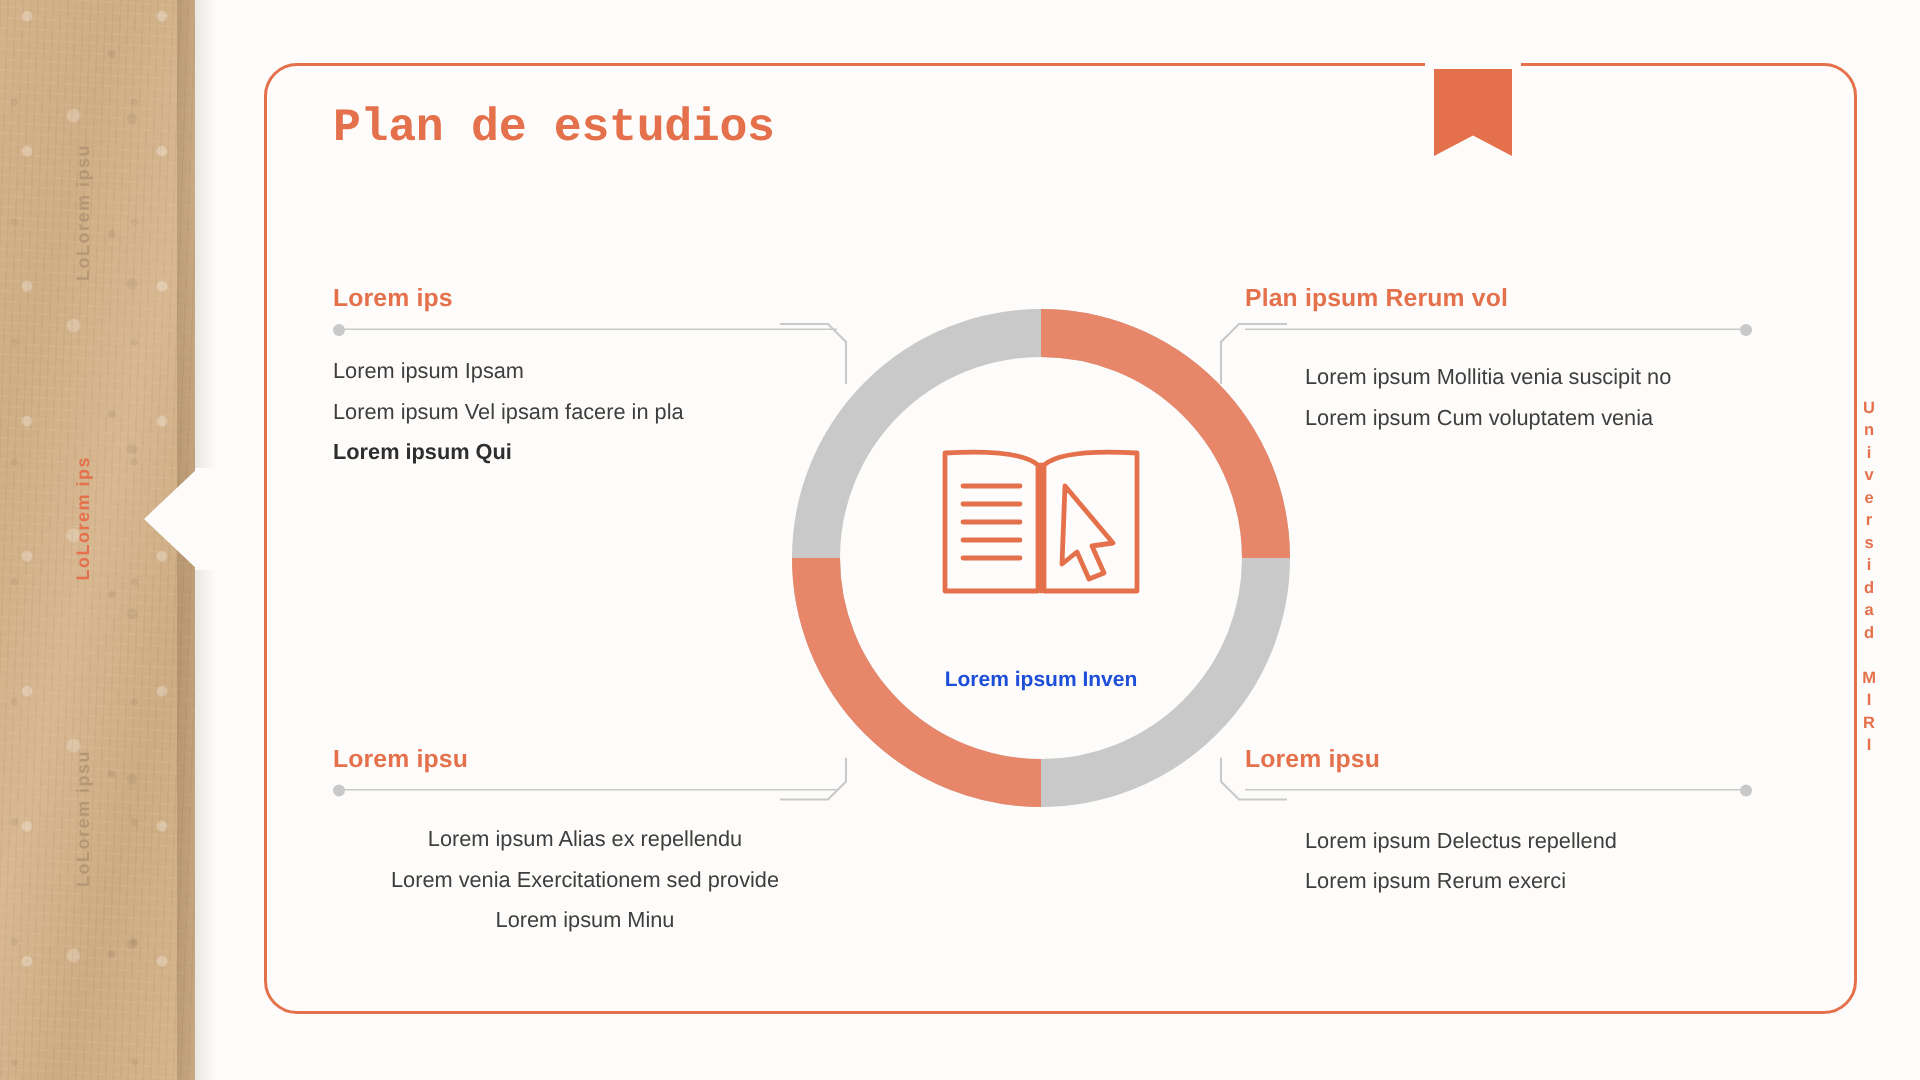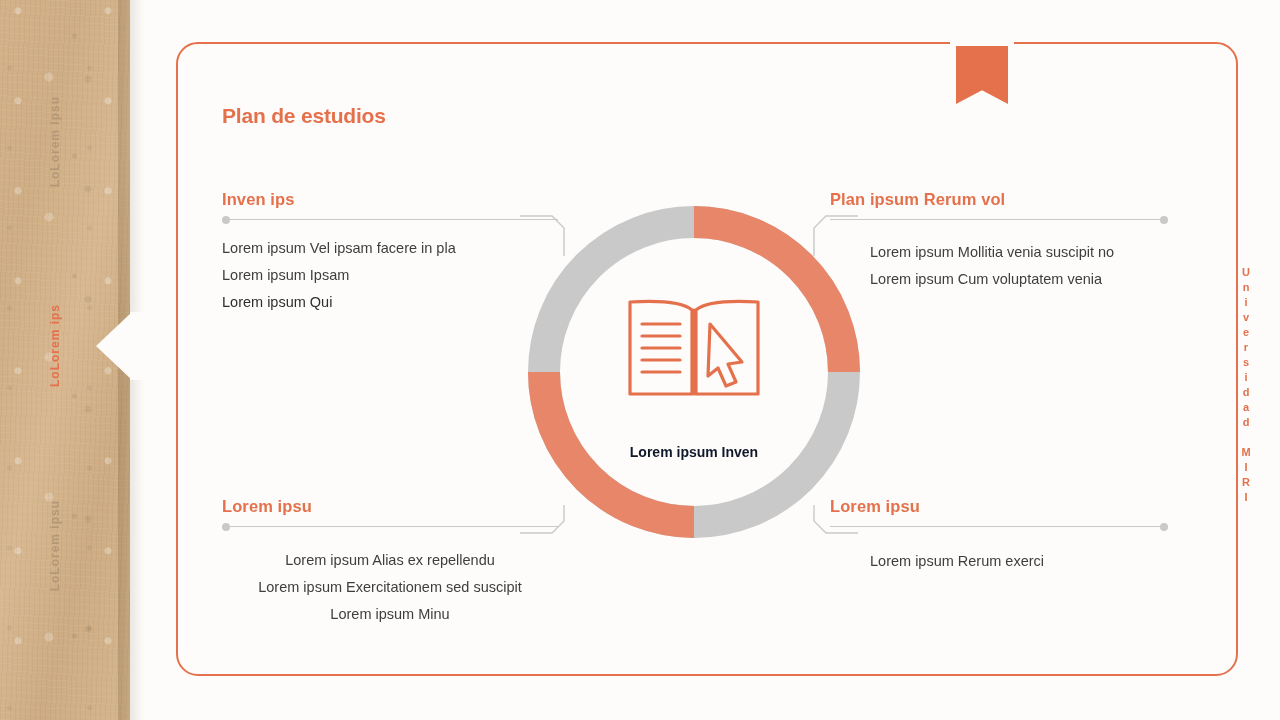--- a/index.html
+++ b/index.html
@@ -130,26 +130,25 @@
     width: 64px;
     height: 10px;
     background: #fdfcfa;
   }
 
   
   .slide-title {
     position: absolute;
     left: 222px;
     top: 68px;
-    font-family: Liberation Sans, sans-serif;
-    font-weight: 700;
-    font-size: 21px;
+    font-family: Liberation Mono, monospace;
+    font-weight: 700;
+    font-size: 31px;
     letter-spacing: -0.2px;
     color: #e4714c;
-    margin-top: 36px;
   }
 
   
   .quad { position: absolute; }
   .quad h3 {
     margin: 0;
     font-size: 16.5px;
     font-weight: 700;
     color: #e4714c;
     letter-spacing: .1px;
@@ -204,21 +203,21 @@
   }
   .donut-wrap svg { display: block; }
   .donut-center-label {
     position: absolute;
     left: 0;
     top: 238px;
     width: 332px;
     text-align: center;
     font-size: 14px;
     font-weight: 700;
-    color: #0f172a;
+    color: #1d4ed8;
   }
   .book-icon {
     position: absolute;
     left: 96px;
     top: 82px;
   }
 </style>
 </head>
 <body>
 
@@ -291,49 +290,50 @@
         <path d="M18 84 L56 84"></path>
 
         <path d="M86 36 L118 74 L104 76 L112 94 L102 98 L94 80 L84 88 Z" fill="#fdfcfa"></path>
       </svg>
     </div>
 
     <div class="donut-center-label">Lorem ipsum Inven</div>
   </div>
 
   <div class="quad left" id="quad-tl">
-    <h3>Inven ips</h3>
+    <h3>Lorem ips</h3>
     <div class="rule"></div>
     <div class="body">
+      <p>Lorem ipsum Ipsam</p>
       <p>Lorem ipsum Vel ipsam facere in pla</p>
-      <p>Lorem ipsum Ipsam</p>
-      <p class="bold" style="font-weight:400;color:#2e2e2e;">Lorem ipsum Qui</p>
+      <p class="bold" style="font-weight:700;color:#2e2e2e;">Lorem ipsum Qui</p>
     </div>
   </div>
 
   <div class="quad right" id="quad-tr">
     <h3>Plan ipsum Rerum vol</h3>
     <div class="rule"></div>
     <div class="body">
       <p>Lorem ipsum Mollitia venia suscipit no</p>
       <p>Lorem ipsum Cum voluptatem venia</p>
     </div>
   </div>
 
   <div class="quad left" id="quad-bl">
     <h3>Lorem ipsu</h3>
     <div class="rule"></div>
     <div class="body">
       <p>Lorem ipsum Alias ex repellendu</p>
-      <p>Lorem ipsum Exercitationem sed suscipit</p>
+      <p>Lorem venia Exercitationem sed provide</p>
       <p>Lorem ipsum Minu</p>
     </div>
   </div>
 
   <div class="quad right" id="quad-br">
     <h3>Lorem ipsu</h3>
     <div class="rule"></div>
     <div class="body">
+      <p>Lorem ipsum Delectus repellend</p>
       <p>Lorem ipsum Rerum exerci</p>
     </div>
   </div>
 
 </div>
 
 </body></html>

